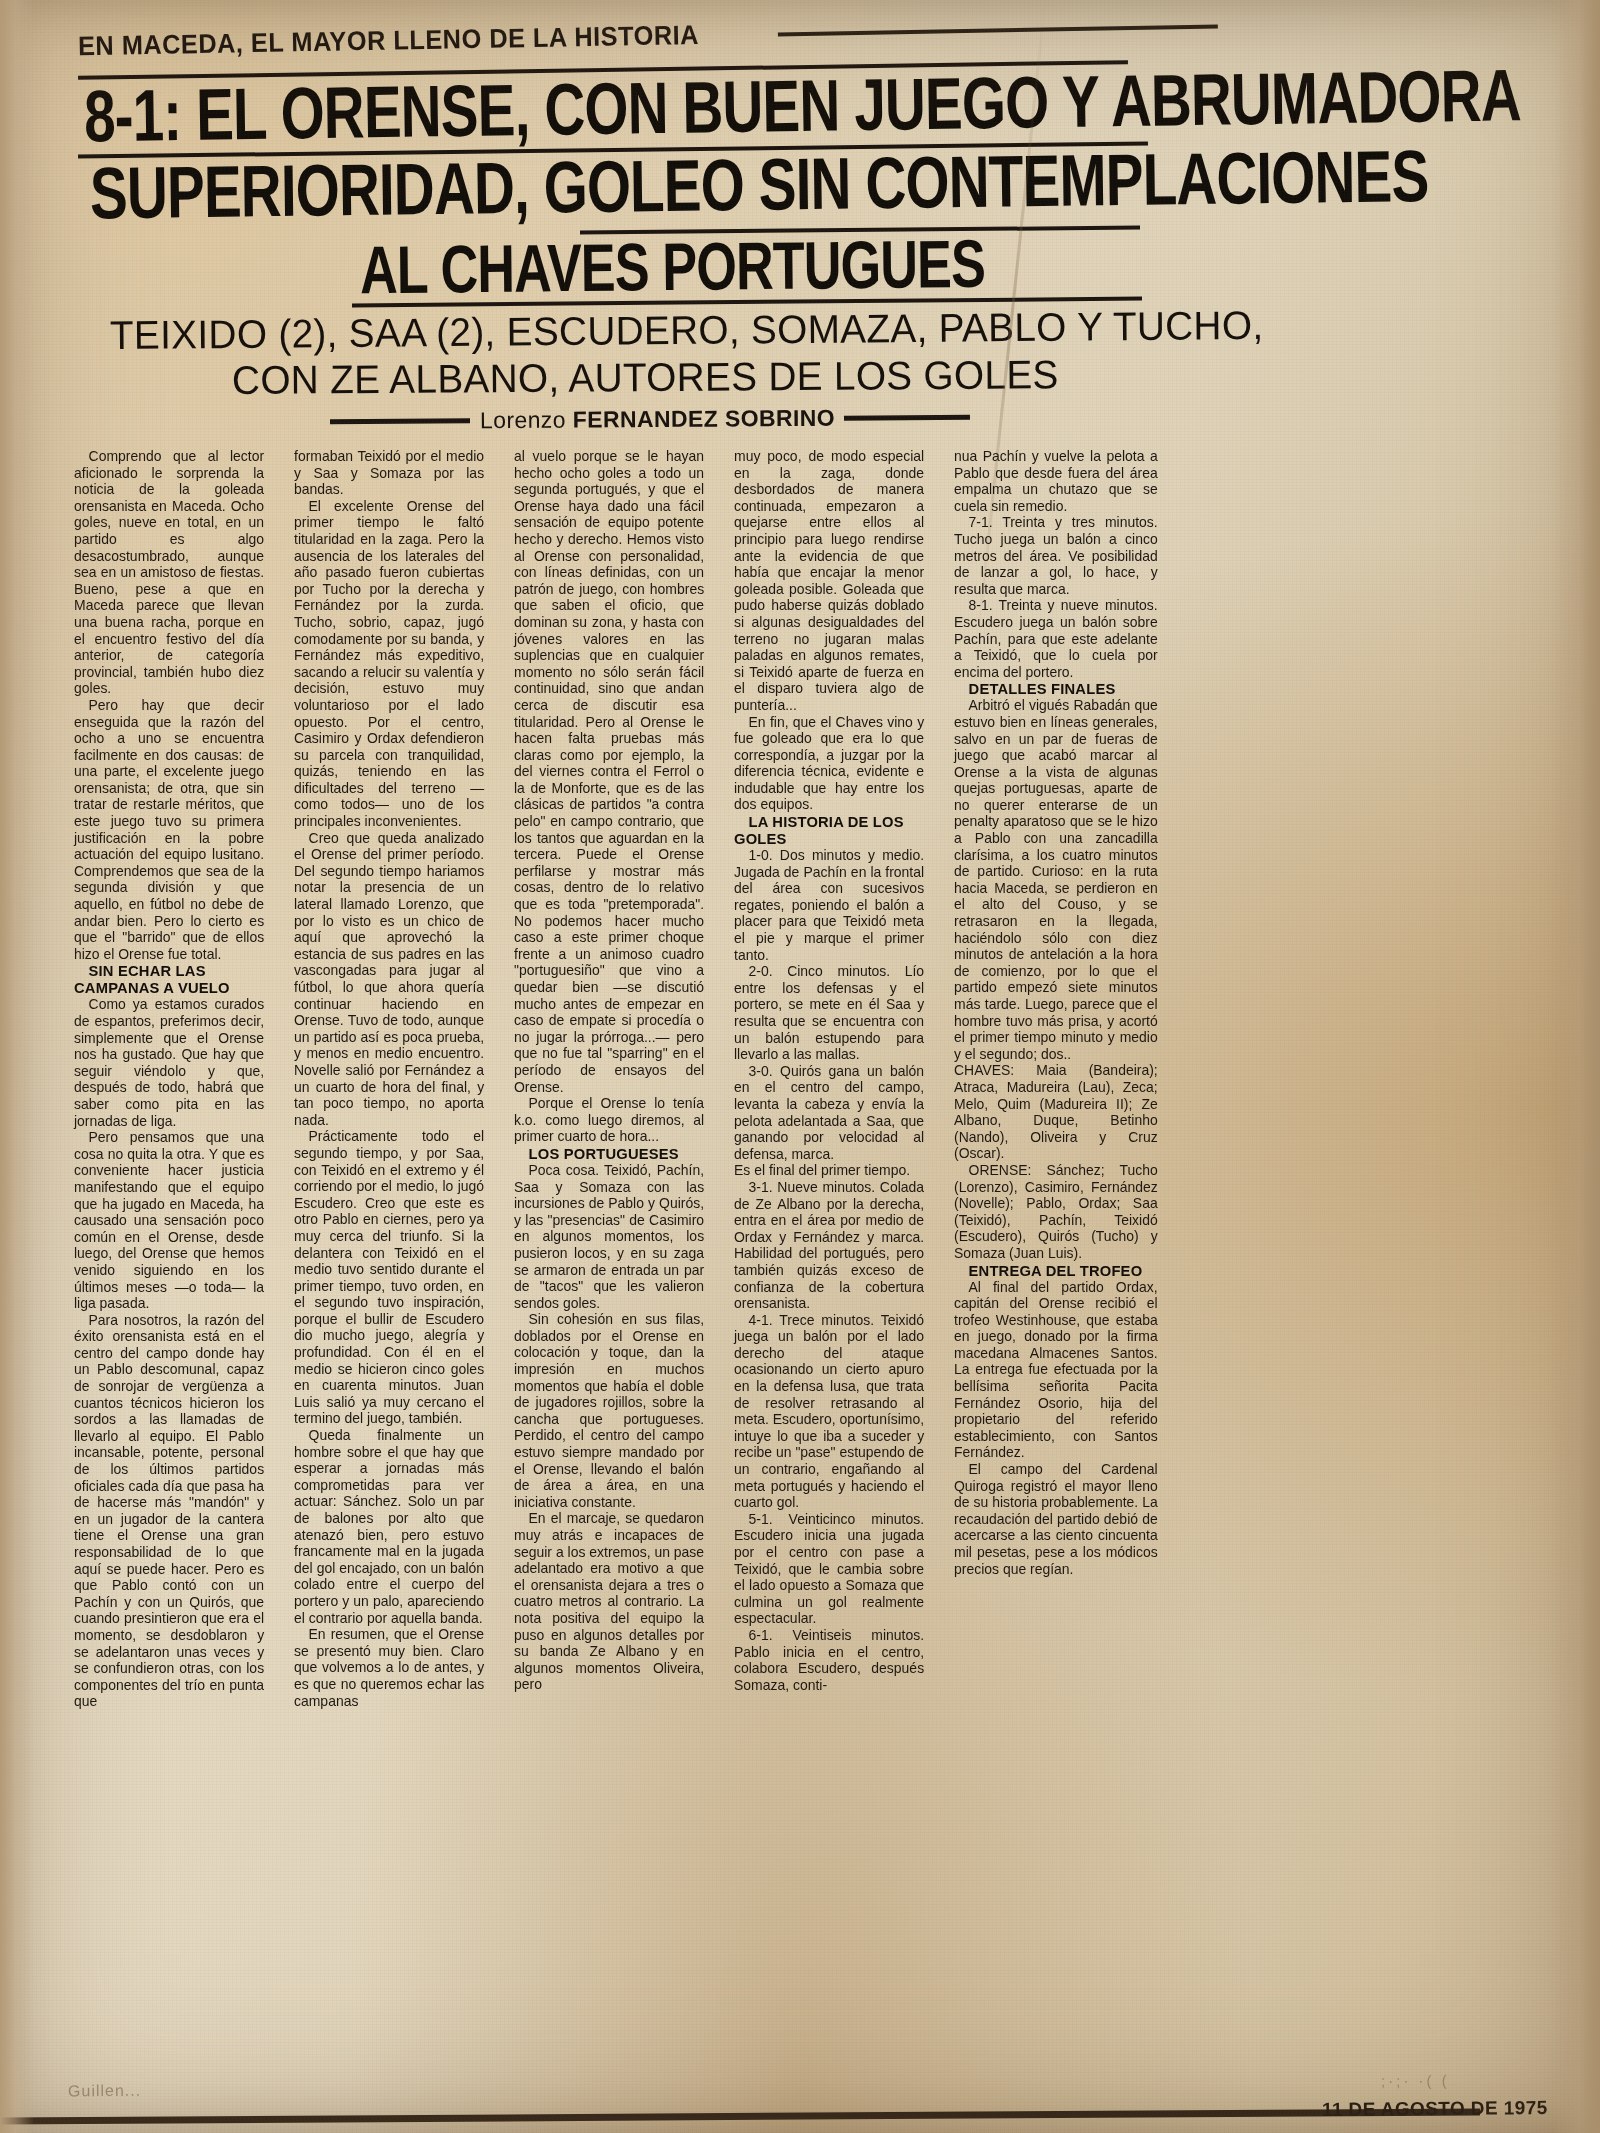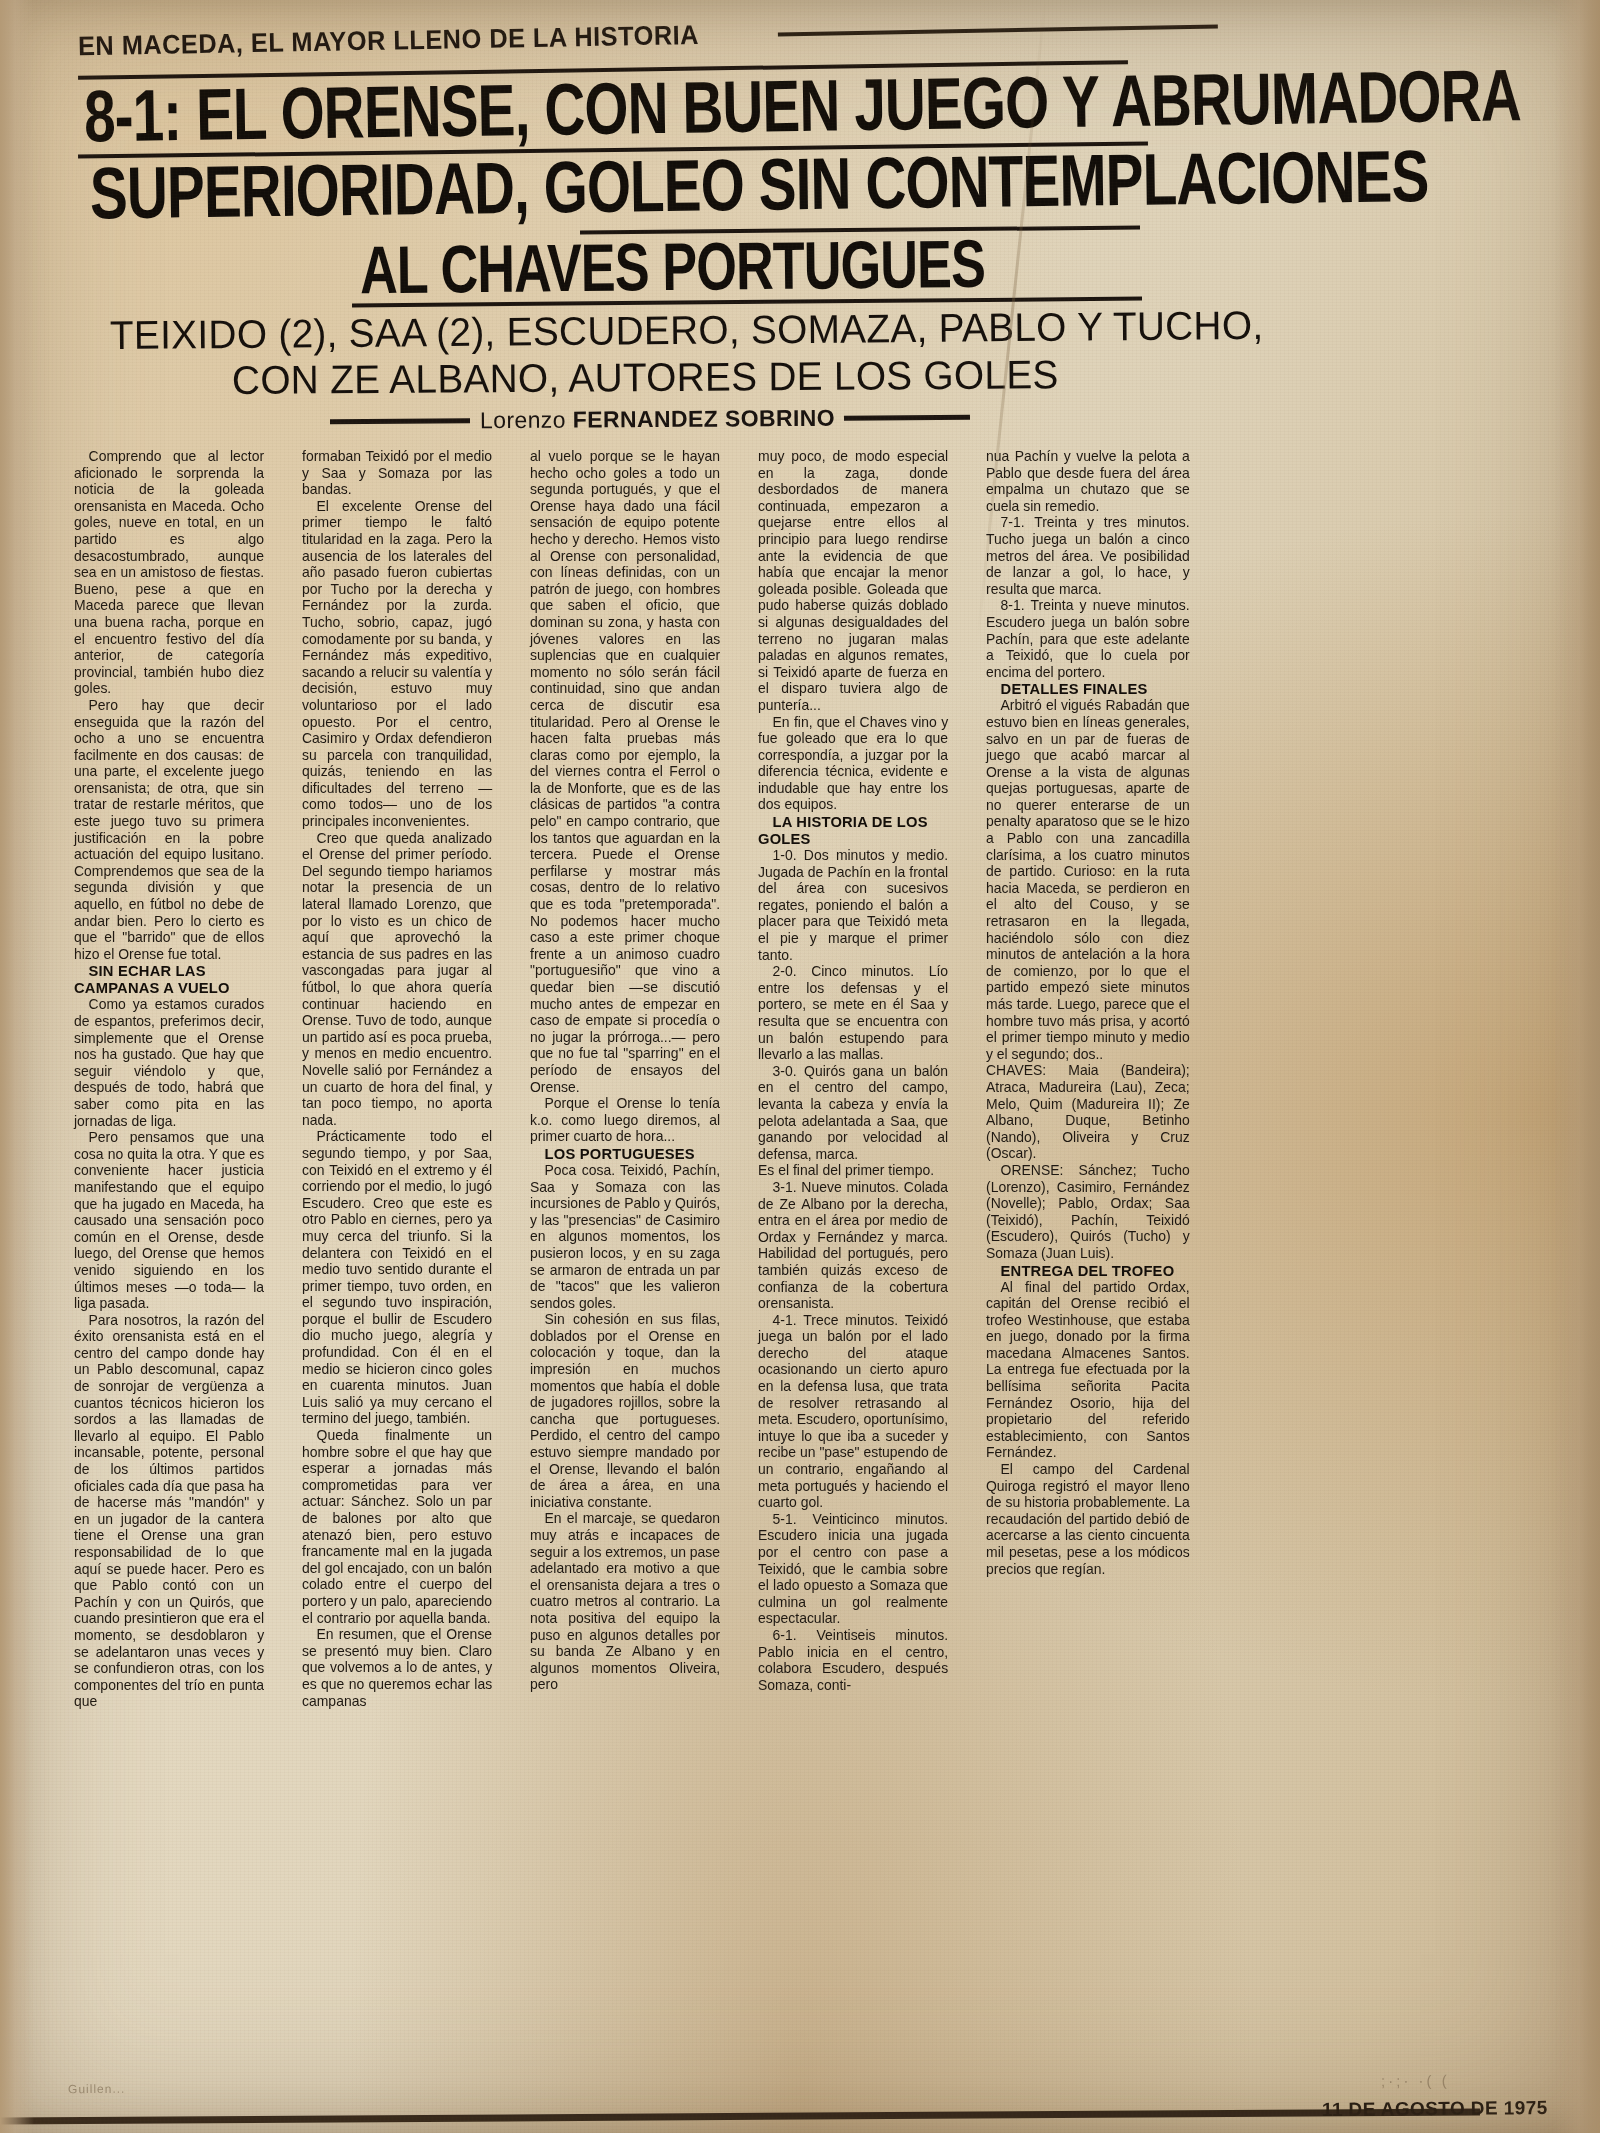--- a/index.html
+++ b/index.html
@@ -100,21 +100,21 @@
   .byline-rule-r{position:absolute;right:0;top:11px;width:126px;height:5px;background:#1c1510;}
   .byline-txt{
     position:absolute;left:150px;top:0;font-size:23px;color:#191310;
     letter-spacing:.4px;
   }
   .byline-txt b{font-weight:bold;}
 
   
   #cols{
     position:absolute;left:74px;top:448px;width:1470px;height:1640px;
-    display:flex;gap:16px;
+    display:flex;gap:8px;
   }
   .col{
     width:196px;margin-right:16px;
     font-family:"Liberation Sans", sans-serif;
     font-size:14.4px;line-height:16.6px;
     color:#1d1711;
     text-align:justify;
     transform:scaleX(.97);
     transform-origin:left top;
   }
@@ -129,21 +129,21 @@
   .col-6{width:210px;}
 
   
   .bot-rule{position:absolute;left:0px;top:2113px;width:1480px;height:7px;background:#2a2018;transform:rotate(-0.35deg);}
   .date{
     position:absolute;right:52px;top:2098px;
     font-weight:bold;font-size:19px;color:#1d1610;letter-spacing:.4px;
     transform:rotate(-0.5deg);
   }
   .smudge{
-    position:absolute;left:68px;top:2082px;font-size:12px;color:#6d5c45;
+    position:absolute;left:68px;top:2082px;font-size:16px;color:#6d5c45;
     opacity:.55;letter-spacing:1px;transform:rotate(-0.6deg);text-align:right;
   }
   .smudge2{
     position:absolute;right:150px;top:2072px;font-size:15px;color:#6d5c45;
     opacity:.5;letter-spacing:3px;transform:rotate(-0.5deg);
   }
   
   .crease{
     position:absolute;left:1010px;top:0;width:3px;height:640px;
     background:linear-gradient(180deg,rgba(120,95,62,.0),rgba(120,95,62,.35),rgba(120,95,62,.0));

